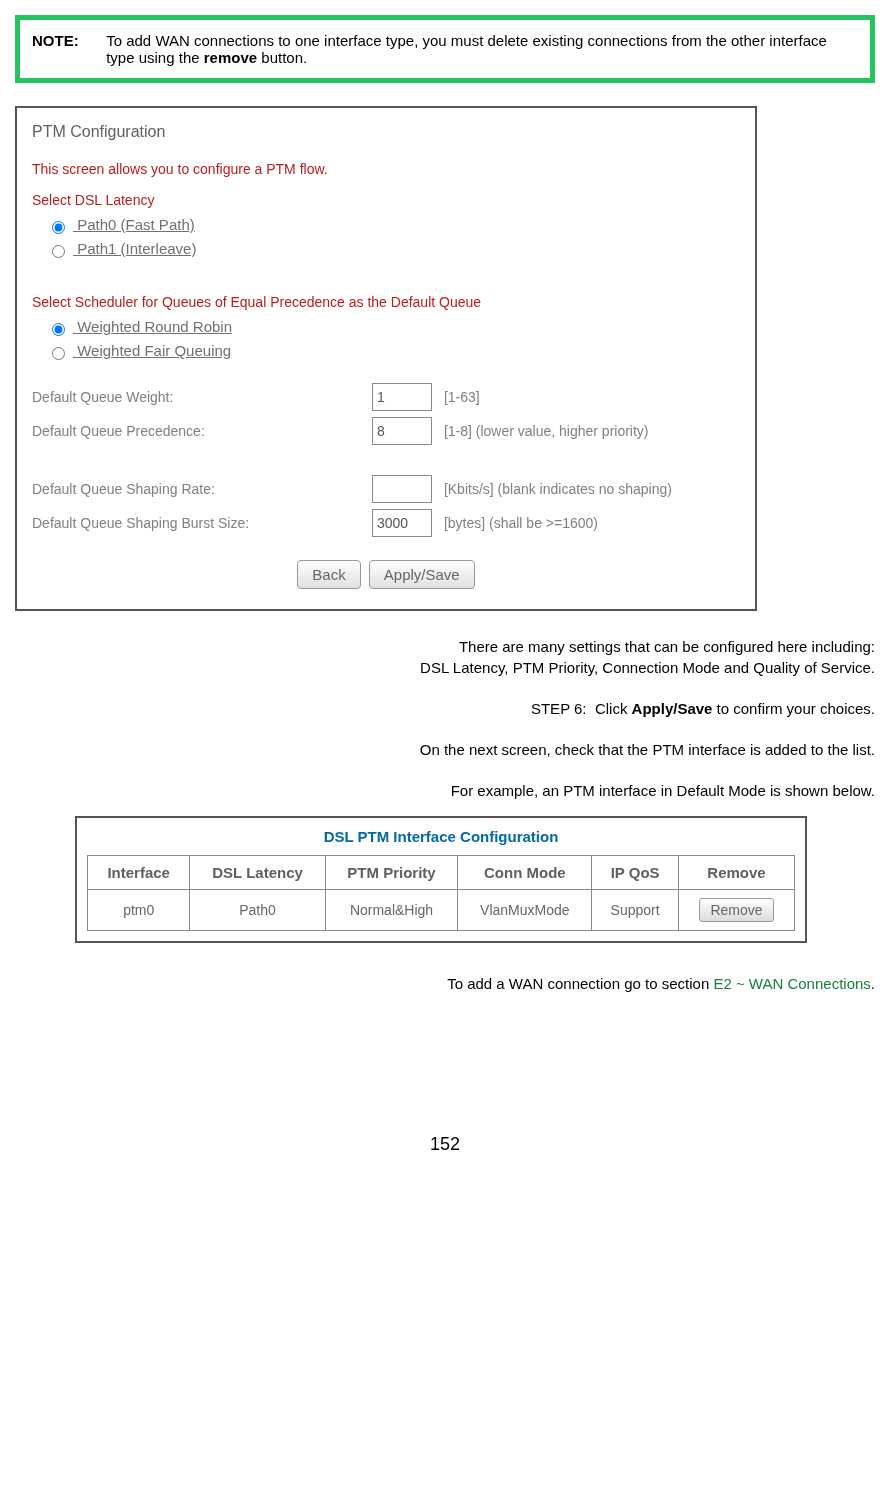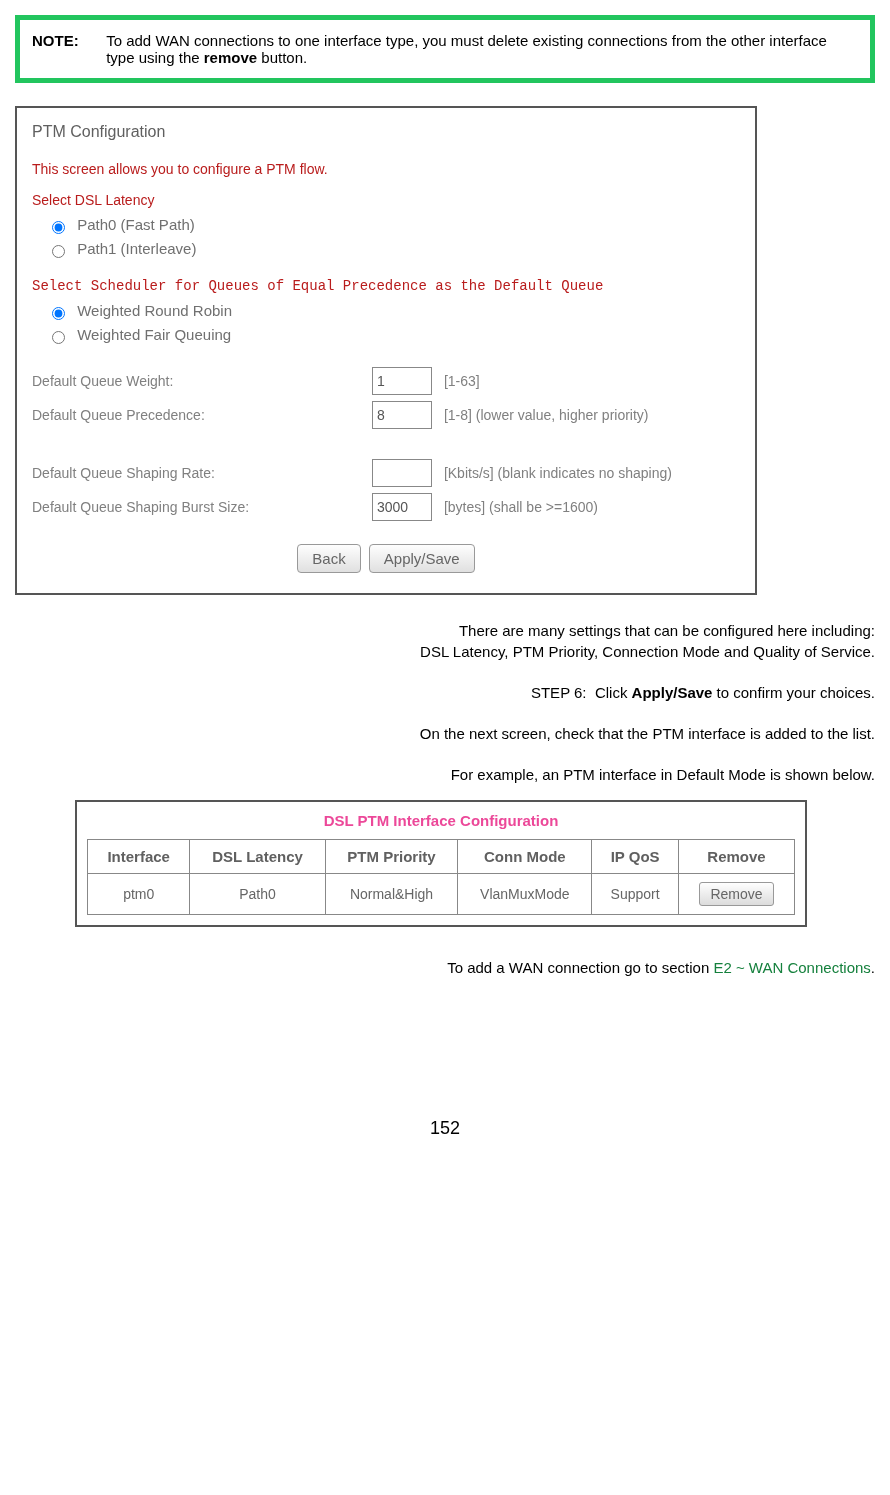--- a/index.html
+++ b/index.html
@@ -46,20 +46,21 @@
     }
     .ptm-text {
       margin: 15px 0 8px 0;
       font-size: 14px;
       color: #b91c1c;
     }
     .radio-row {
       margin: 6px 0 6px 15px;
       font-size: 15px;
       color: #707070;
+      text-decoration: underline;
     }
     .radio-row input[type="radio"] {
       margin-right: 8px;
       vertical-align: middle;
     }
     .field-table {
       margin-top: 20px;
       border-collapse: collapse;
     }
     .field-table td {
@@ -111,21 +112,21 @@
     .dsl-table-inner {
       border-right: 2px solid #555;
       padding: 5px 10px 10px 10px;
       background: #fff;
     }
     .dsl-table-title {
       text-align: center;
       font-weight: bold;
       font-size: 15px;
       margin: 5px 0 10px 0;
-      color: #ec4899;
+      color: #0369a1;
     }
     .dsl-table {
       width: 100%;
       border-collapse: collapse;
     }
     .dsl-table th, .dsl-table td {
       border: 1px solid #888;
       padding: 8px 12px;
       text-align: center;
       font-size: 14px;
@@ -173,21 +174,21 @@
     <div class="ptm-text">Select DSL Latency</div>
     <div class="radio-row">
       <input type="radio" name="latency" checked="" style="">
       <span>Path0 (Fast Path)</span>
     </div>
     <div class="radio-row">
       <input type="radio" name="latency" style="">
       <span>Path1 (Interleave)</span>
     </div>
 
-    <div class="ptm-text" style="margin-top:20px;font-family:Liberation Mono, monospace;">Select Scheduler for Queues of Equal Precedence as the Default Queue</div>
+    <div class="ptm-text" style="margin-top:36px;">Select Scheduler for Queues of Equal Precedence as the Default Queue</div>
     <div class="radio-row">
       <input type="radio" name="sched" checked="" style="">
       <span>Weighted Round Robin</span>
     </div>
     <div class="radio-row">
       <input type="radio" name="sched" style="">
       <span>Weighted Fair Queuing</span>
     </div>
 
     <table class="field-table">

